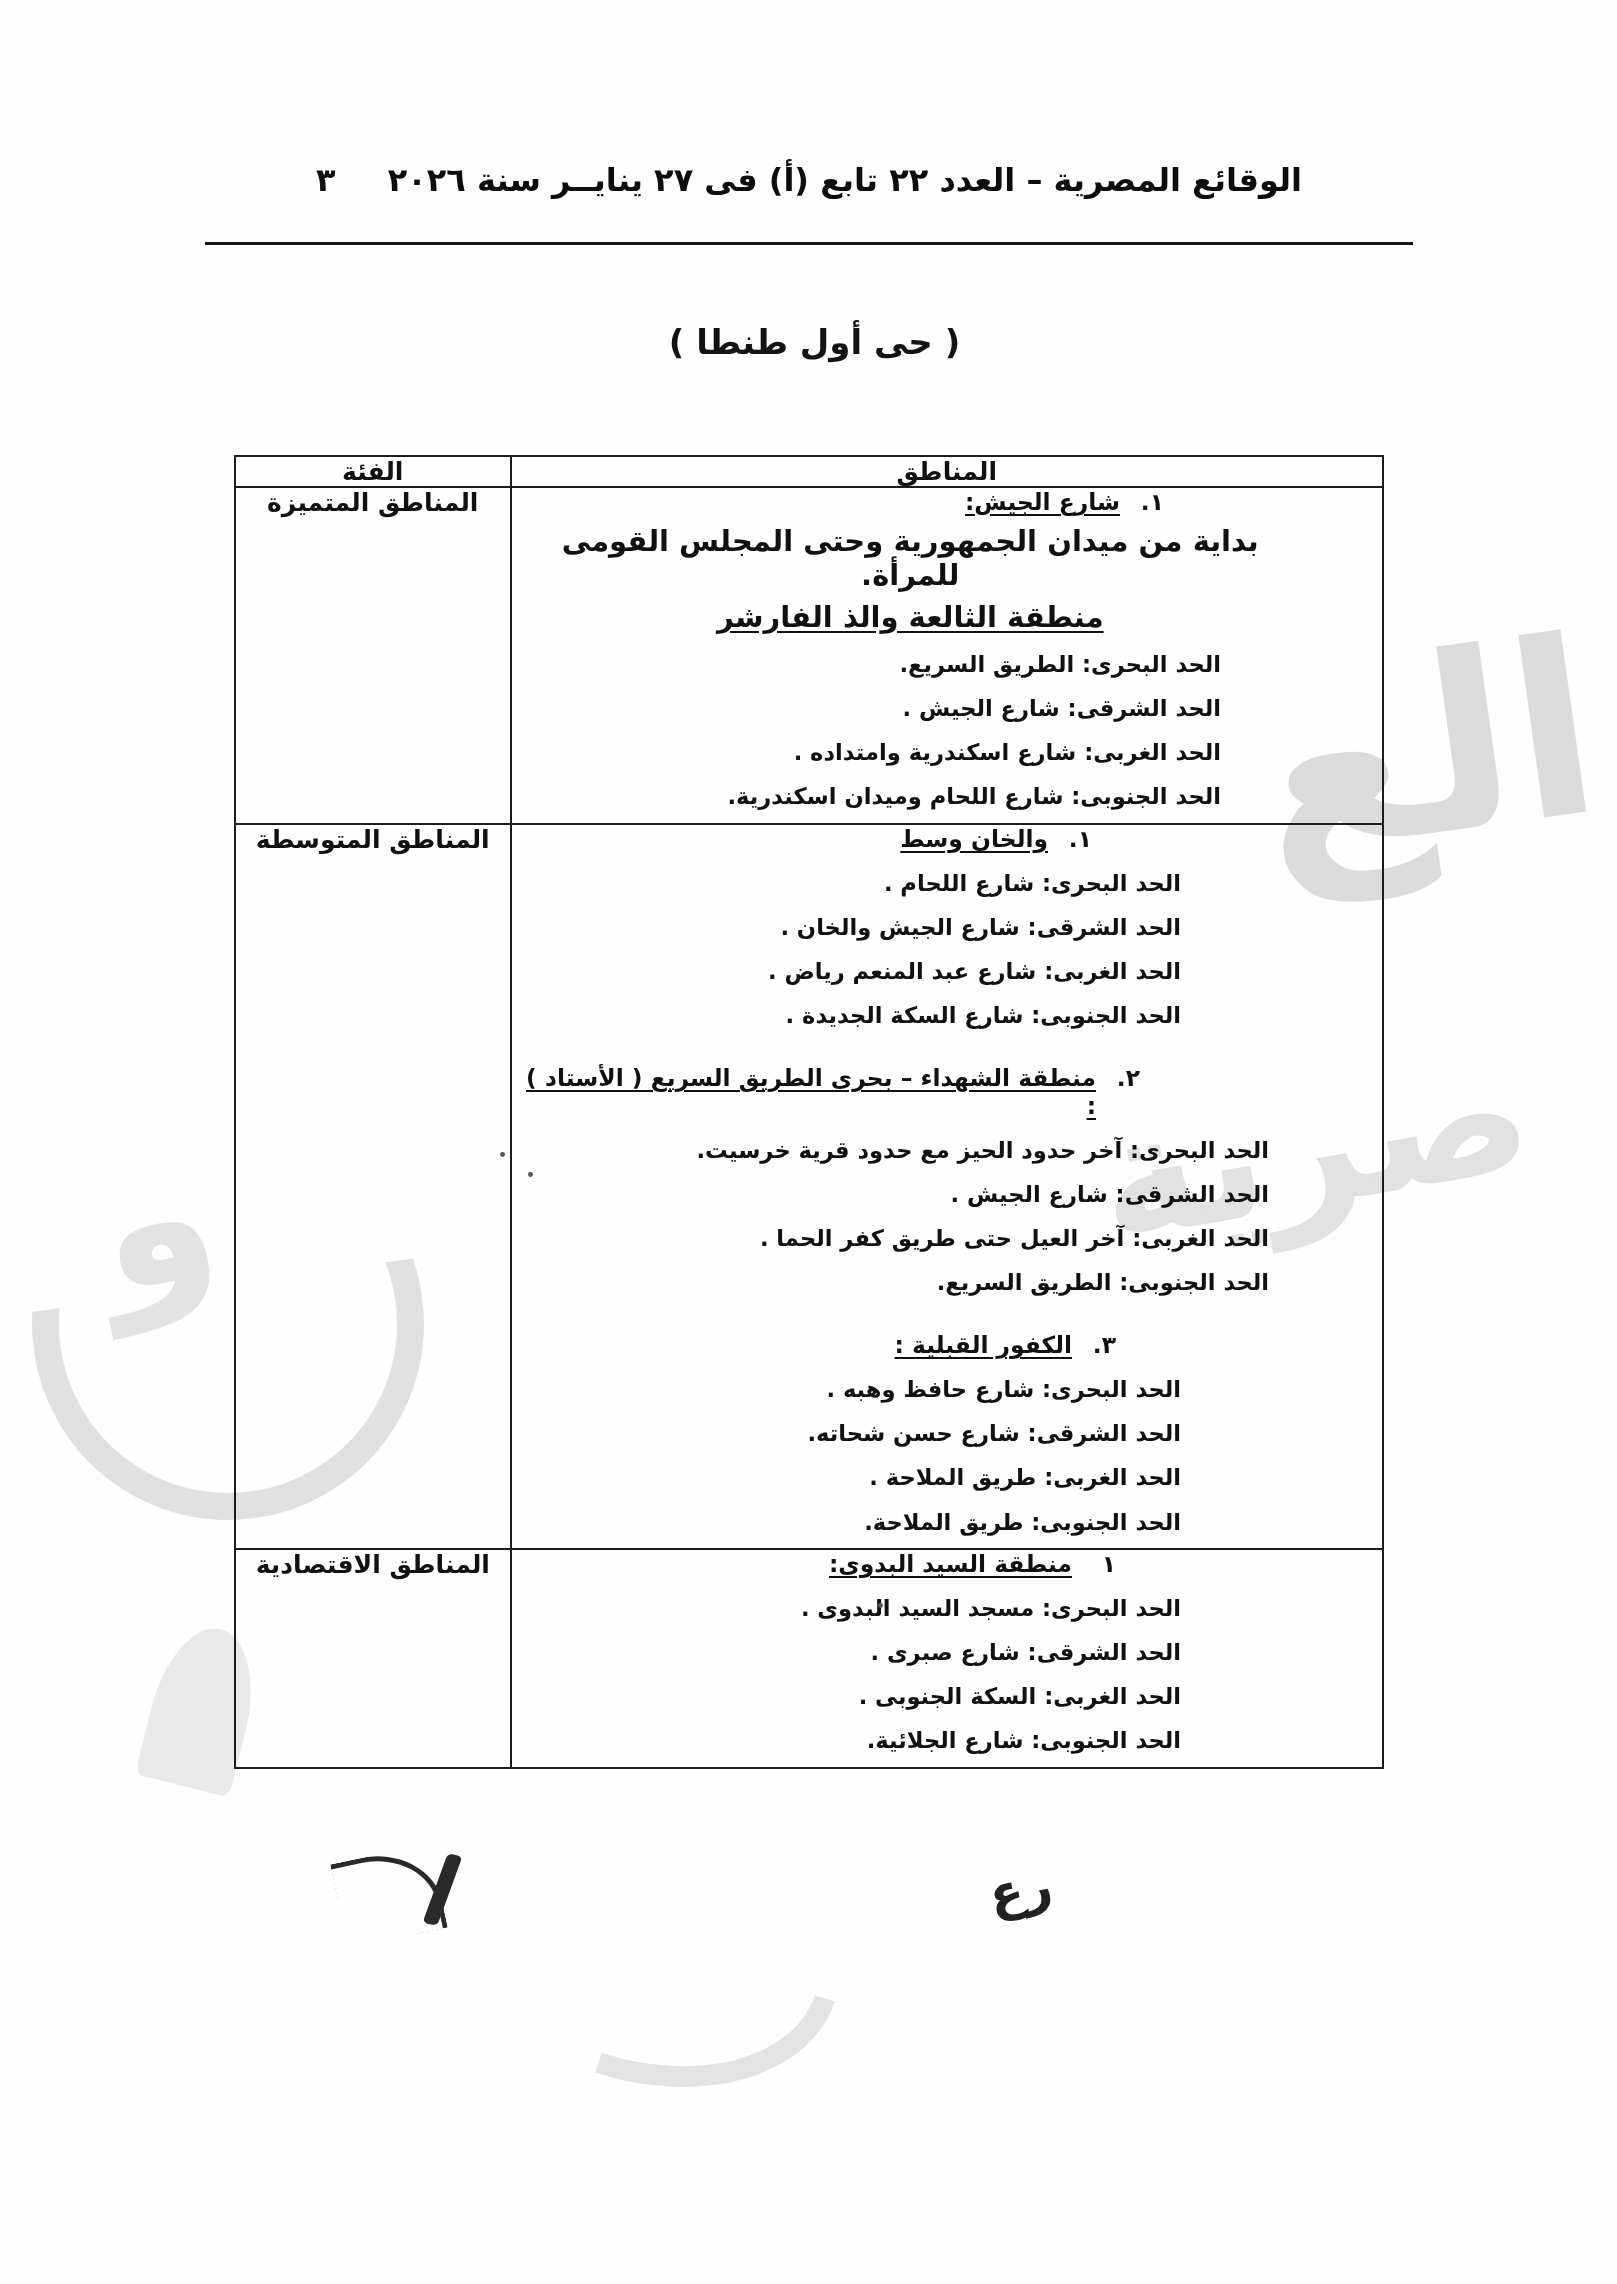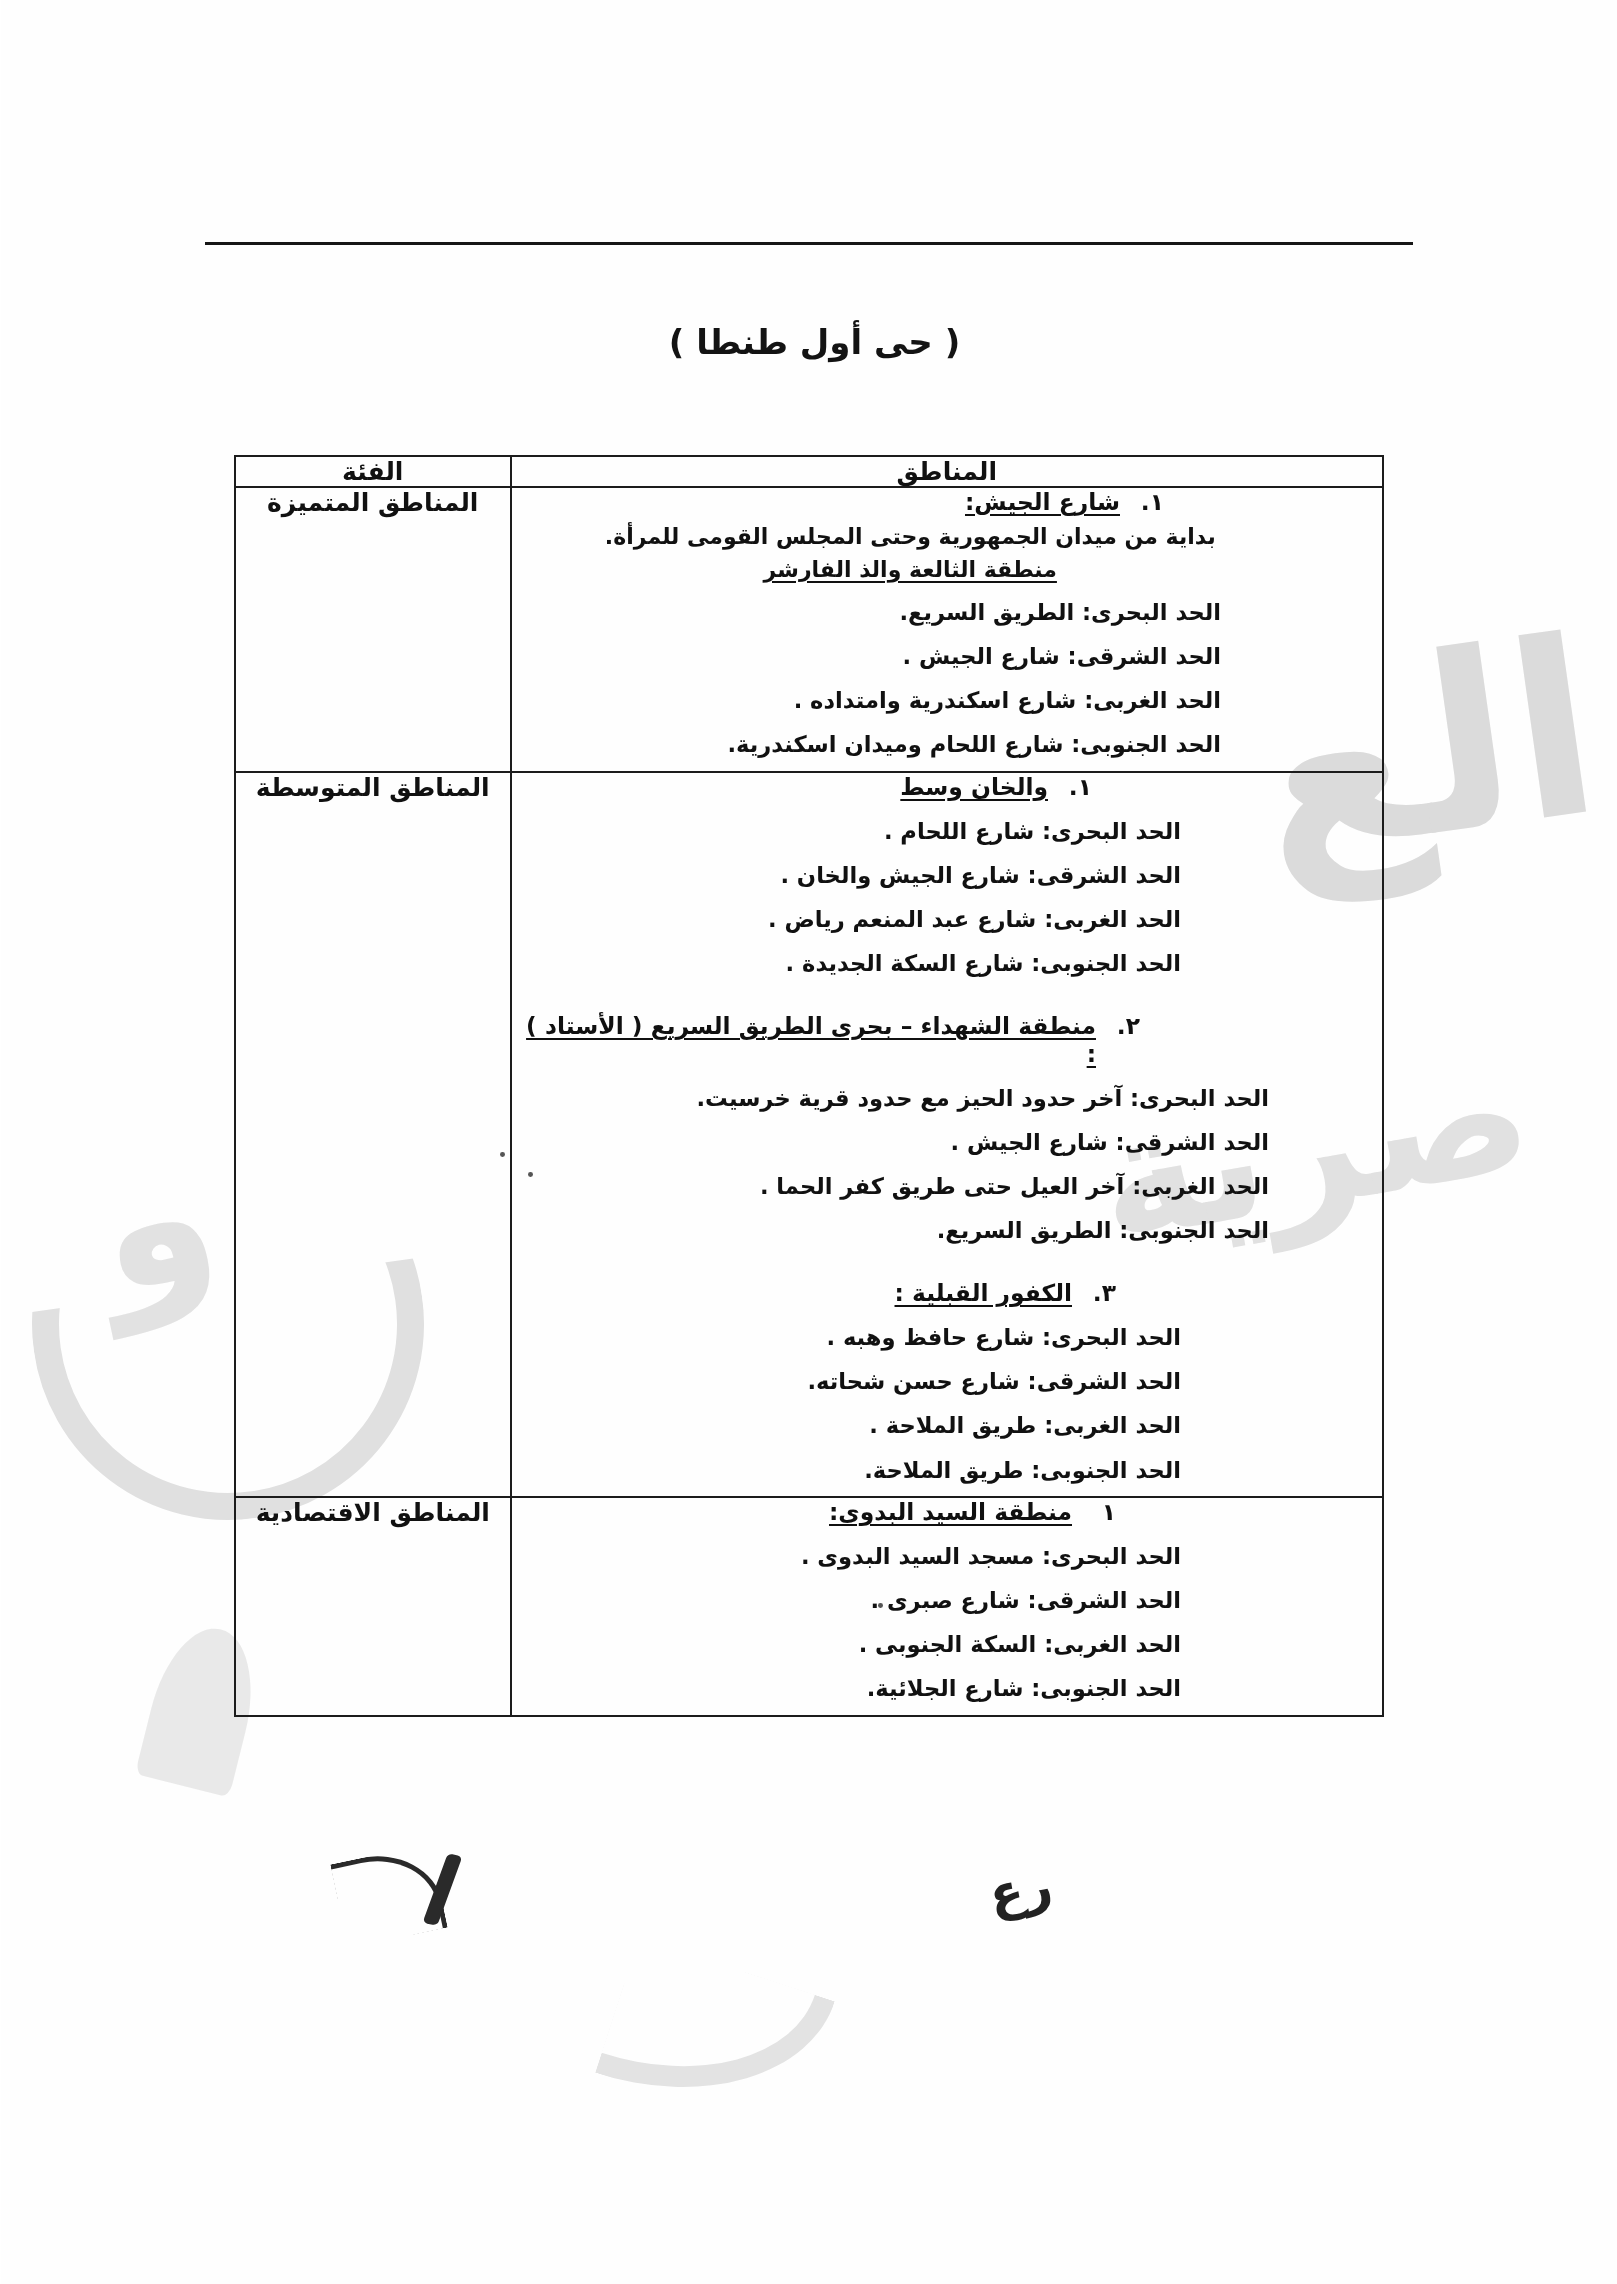--- a/index.html
+++ b/index.html
@@ -201,21 +201,21 @@
     text-underline-offset: 4px;
   }
   
   .zhead.indent-a { padding-right: 242px; }
   .zhead.indent-b { padding-right: 266px; }
   .zhead.indent-c { padding-right: 218px; }
   .zhead.indent-d { padding-right: 290px; }
   .zhead.indent-e { padding-right: 266px; }
 
   .zsub {
-    font-size: 22px;
+    font-size: 29px;
     font-weight: bold;
     color: #111;
     margin: 4.8px 0 8px 0;
     text-align: center;
     padding-right: 73px;
   }
   .zsub.underline { text-decoration: underline; text-underline-offset: 4px; }
 
   .bound-list { margin: 3.2px 0 0 0; padding: 0; list-style: none; }
   .bound-row {
@@ -280,20 +280,24 @@
 
 <div class="page">
 
   <div class="wm wm-big">الع</div>
   <div class="wm wm-mid">صرية</div>
   <div class="wm wm-left">و</div>
   <div class="wm-arc"></div>
   <div class="wm-leaf"></div>
   <div class="wm-swirl"></div>
 
+  <div class="header">
+    <span class="header-line">الوقائع المصرية – العدد ٢٢ تابع (أ) فى ٢٧ ينايــر سنة ٢٠٢٦</span>
+    <span class="header-page-no">٣</span>
+  </div>
   <div class="header-rule"></div>
 
   <div class="caption">( حى أول طنطا )</div>
 
   <div class="tbl-wrap">
     <table class="doc">
       <colgroup>
         <col class="c-zone">
         <col class="c-cat">
       </colgroup>

